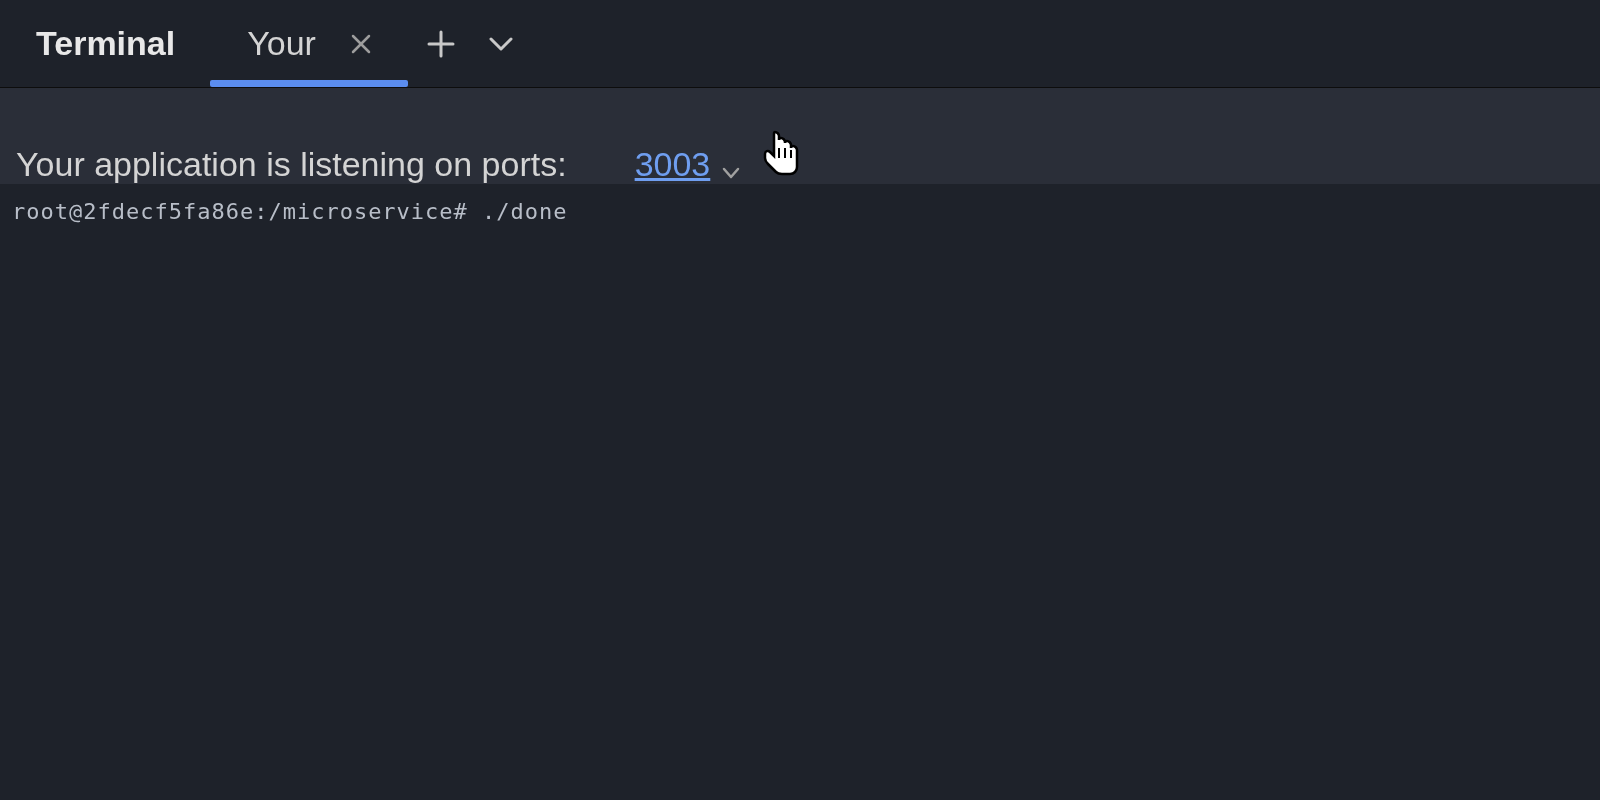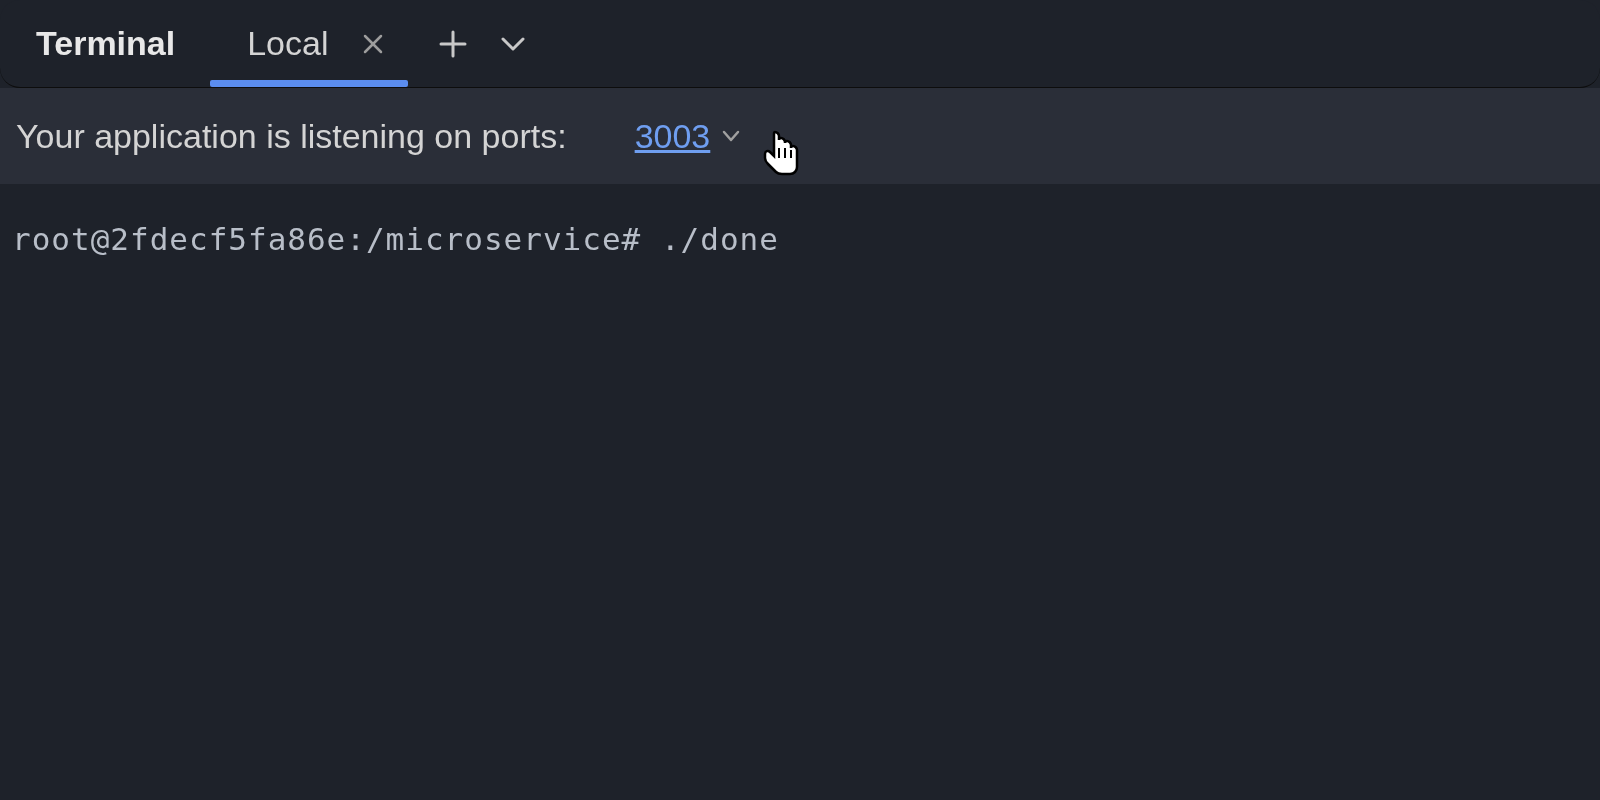--- a/index.html
+++ b/index.html
@@ -15,21 +15,20 @@
       overflow: hidden;
       color: #d4d4d4;
     }
     .tab-bar {
       display: flex;
       align-items: center;
       height: 88px;
       background: #1e222a;
       border-bottom: 1px solid #0d0d0d;
       position: relative;
-      border-radius: 20px;
     }
     .tab {
       display: flex;
       align-items: center;
       height: 100%;
       padding: 0 36px;
       position: relative;
     }
     .tab-label {
       font-size: 34px;
@@ -73,21 +72,21 @@
     }
     .icon-btn {
       color: #c8c8c8;
       cursor: pointer;
       display: flex;
       align-items: center;
       justify-content: center;
     }
     .ports-bar {
       display: flex;
-      align-items: center;
+      align-items: flex-end;
       height: 96px;
       background: #2a2e38;
       padding: 0 16px;
       position: relative;
     }
     .ports-text {
       font-size: 34px;
       color: #d4d4d4;
     }
     .port-link {
@@ -104,41 +103,41 @@
       display: flex;
       align-items: center;
     }
     .cursor-hand {
       position: absolute;
       left: 762px;
       top: 42px;
       pointer-events: none;
     }
     .terminal-body {
-      padding: 28px 12px;
+      padding: 8px 12px;
       font-family: "Menlo", "Monaco", "Consolas", monospace;
-      font-size: 31px;
+      font-size: 22px;
       line-height: 1.8;
       letter-spacing: 1px;
       color: #b8bec8;
       background: #1e222a;
     }
     .terminal-line {
       white-space: pre;
     }
   </style>
 </head>
 <body>
 
 <div class="tab-bar">
   <div class="tab tab-terminal">
     <span class="tab-label">Terminal</span>
   </div>
   <div class="tab tab-local">
-    <span class="tab-label">Local</span>
+    <span class="tab-label">Your</span>
     <span class="tab-close">
       <svg width="22" height="22" viewBox="0 0 22 22">
         <line x1="3" y1="3" x2="19" y2="19" stroke="#9d9d9d" stroke-width="2.5" stroke-linecap="round"></line>
         <line x1="19" y1="3" x2="3" y2="19" stroke="#9d9d9d" stroke-width="2.5" stroke-linecap="round"></line>
       </svg>
     </span>
   </div>
   <div class="tab-actions">
     <span class="icon-btn">
       <svg width="30" height="30" viewBox="0 0 30 30">

